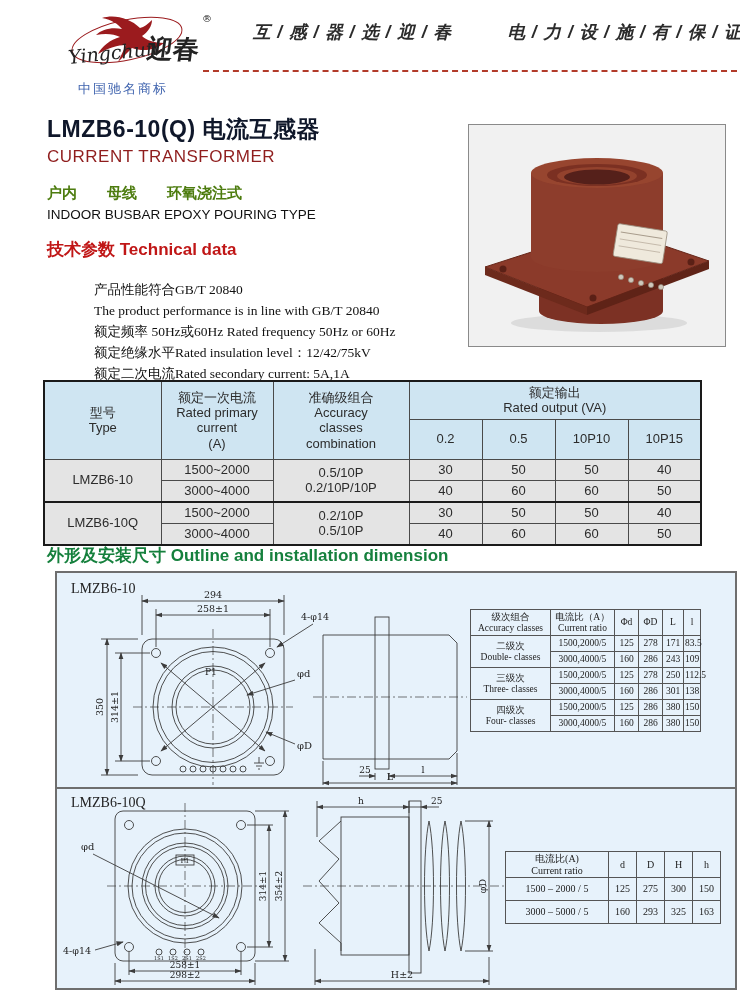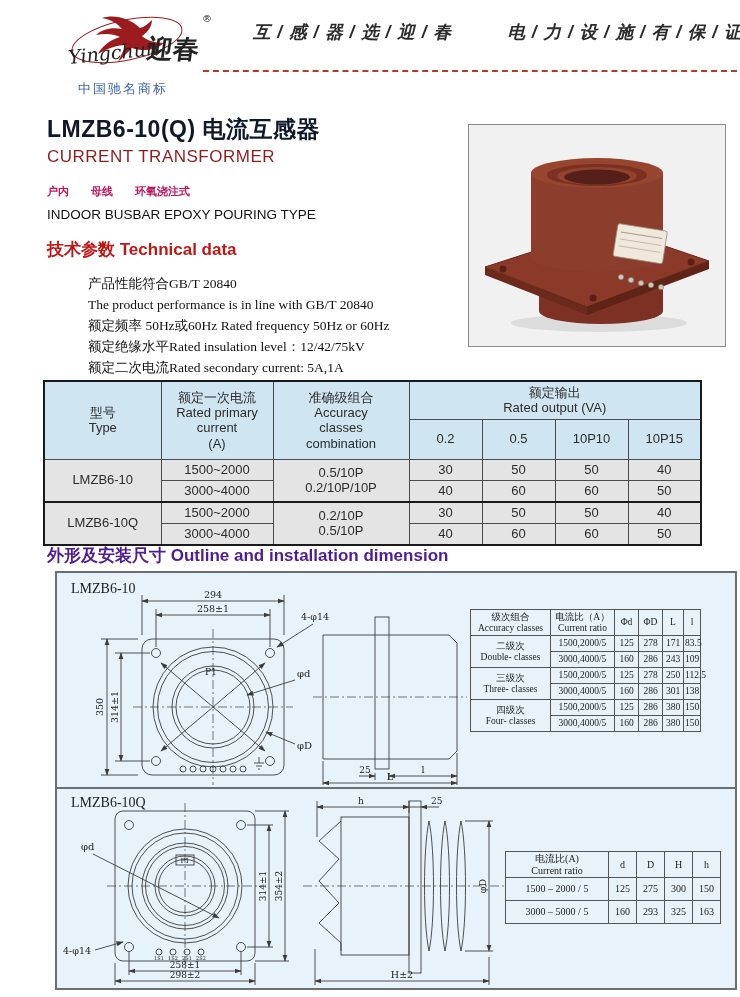--- a/index.html
+++ b/index.html
@@ -12,39 +12,39 @@
   .trademark { font-size:13px; color:#3f63ae; letter-spacing:2px; }
   .slogan-zh { font-size:17.5px; font-weight:bold; font-style:italic; color:#2b2b2b;
                letter-spacing:1px; white-space:nowrap; }
   .slogan-en { font-size:12px; font-style:italic; color:#2b2b2b; word-spacing:5px;
                white-space:nowrap; margin-top:3px; }
   .dash-line { border-top:2px dashed #b23b2a; }
 
   
   .model-title { font-size:23px; font-weight:bold; color:#0f172a; letter-spacing:0.5px; }
   .model-sub   { font-size:17px; color:#8f1d1d; letter-spacing:0.5px; }
-  .type-zh     { font-size:11px; font-weight:bold; color:#be185d;text-align:center; }
+  .type-zh     { font-size:15px; font-weight:bold; color:#4d7c0f;text-align:center; }
   .type-en     { font-size:13.5px; color:#111; }
   .tech-head   { font-size:17px; font-weight:bold; color:#c01616; }
-  .tech-list   { margin:12px; padding:0; list-style:none; font-family:"Liberation Serif",serif;
+  .tech-list   { margin:18px; padding:0; list-style:none; font-family:"Liberation Serif",serif;
                  font-size:13.5px; line-height:21px; color:#111; }
 
   
   .photo-box { background:#f1f1f1; border:1px solid #8a8a8a; }
 
   
   table.spec { border-collapse:collapse; table-layout:fixed; width:657px; font-size:13px; color:#2c2c2c; }
   .spec th, .spec td { border:1px solid #4a4a4a; text-align:center; padding:0; line-height:1.18; }
   .spec thead th { background:#cfe5f2; font-weight:normal; }
   .spec tbody td { background:#e4e4e4; height:20px; }
   .spec { border:2px solid #1a1a1a; }
   .spec tr.gsep td { border-top:2px solid #1a1a1a; }
 
   
-  .outline-head { font-size:17px; font-weight:bold; color:#4c1d95; }
+  .outline-head { font-size:17px; font-weight:bold; color:#15803d; }
   .draw-box { background:#e7f2fb; border:2px solid #6e6e6e; }
   .panel { position:relative; }
   .panel-label { font-family:"Liberation Serif",serif; font-size:14px; color:#222; }
   .divider { background:#6e6e6e; }
 
   
   table.dim { border-collapse:collapse; table-layout:fixed; font-family:"Liberation Serif",serif;
               color:#222; }
   .dim th, .dim td { border:1px solid #555; text-align:center; padding:1px 1px; font-weight:normal; line-height:1.15; }
   table.dim1 { width:230px; font-size:9.5px; }

